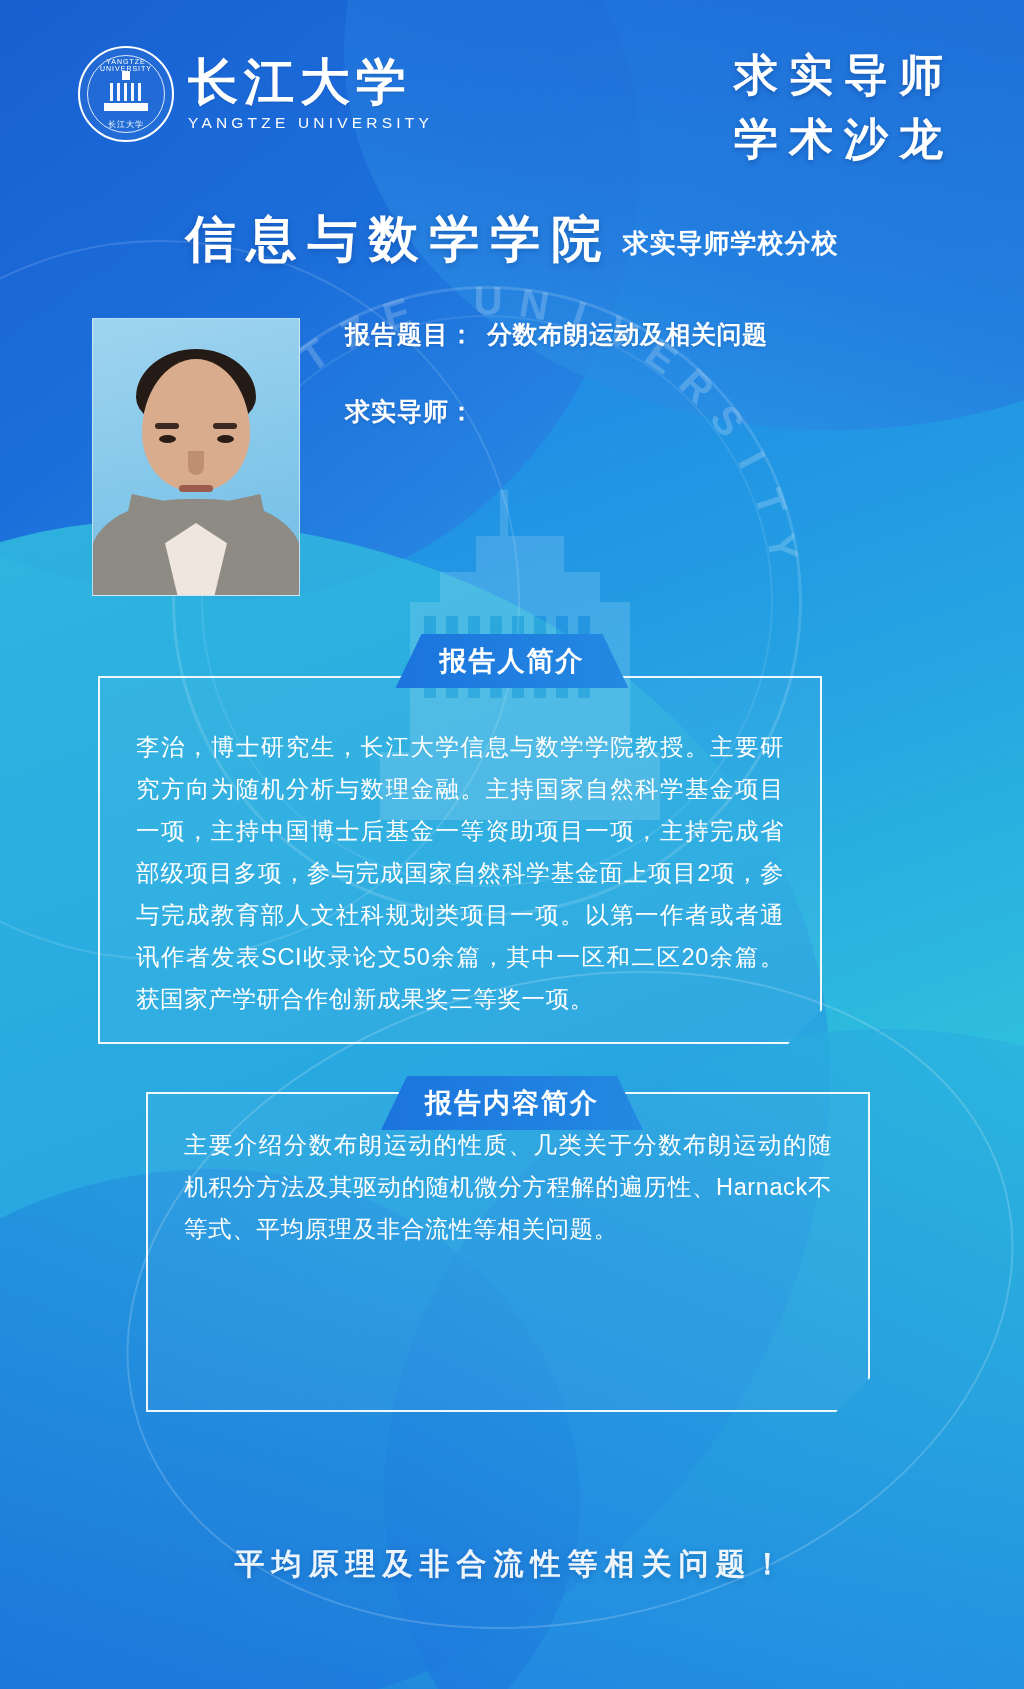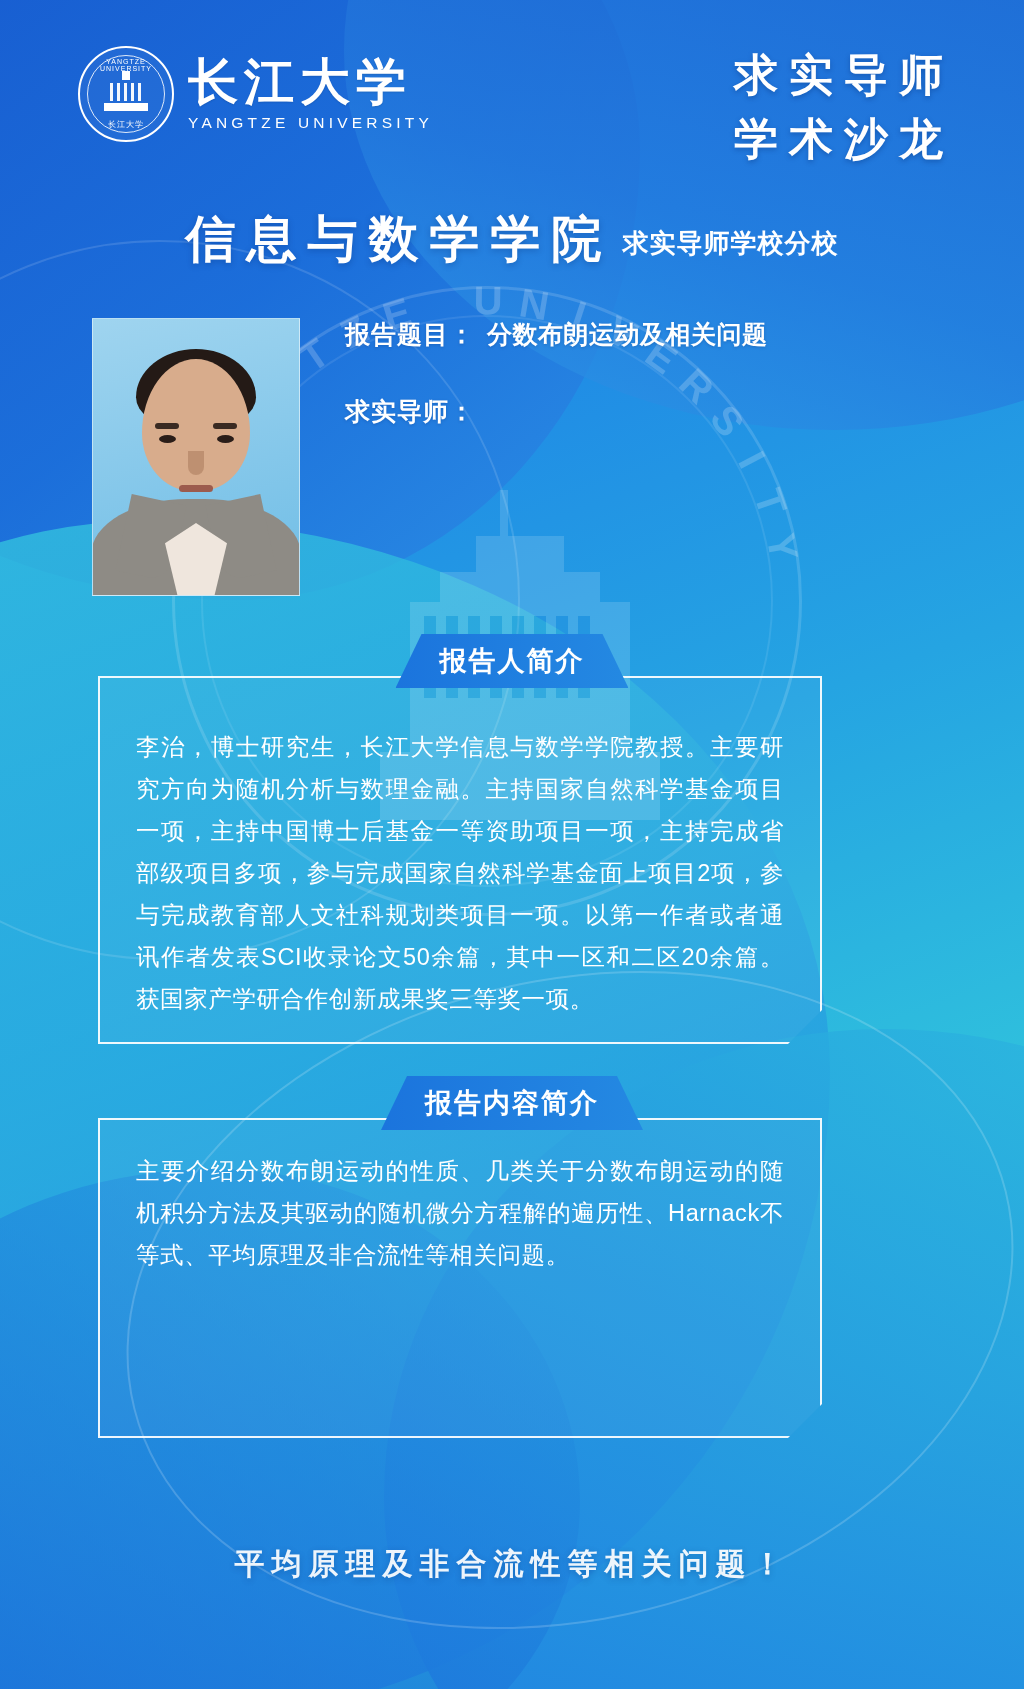--- a/index.html
+++ b/index.html
@@ -314,22 +314,23 @@
     left: 98px;
     width: 724px;
     border: 2px solid rgba(255,255,255,.92);
     background: rgba(255,255,255,.04);
   }
   .panel.p1 {
     top: 676px; height: 368px;
     clip-path: polygon(0 0, 100% 0, 100% calc(100% - 34px), calc(100% - 34px) 100%, 0 100%);
   }
   .panel.p2 {
-    top: 1118px; height: 320px;
+    top: 1092px; height: 320px;
     clip-path: polygon(0 0, 100% 0, 100% calc(100% - 34px), calc(100% - 34px) 100%, 0 100%);
+    margin-left: 48px;
   }
   .panel-title {
     position: absolute;
     left: 50%;
     transform: translateX(-50%);
     color: #ffffff;
     font-size: 27px;
     font-weight: bold;
     letter-spacing: 2px;
     padding: 9px 44px;

